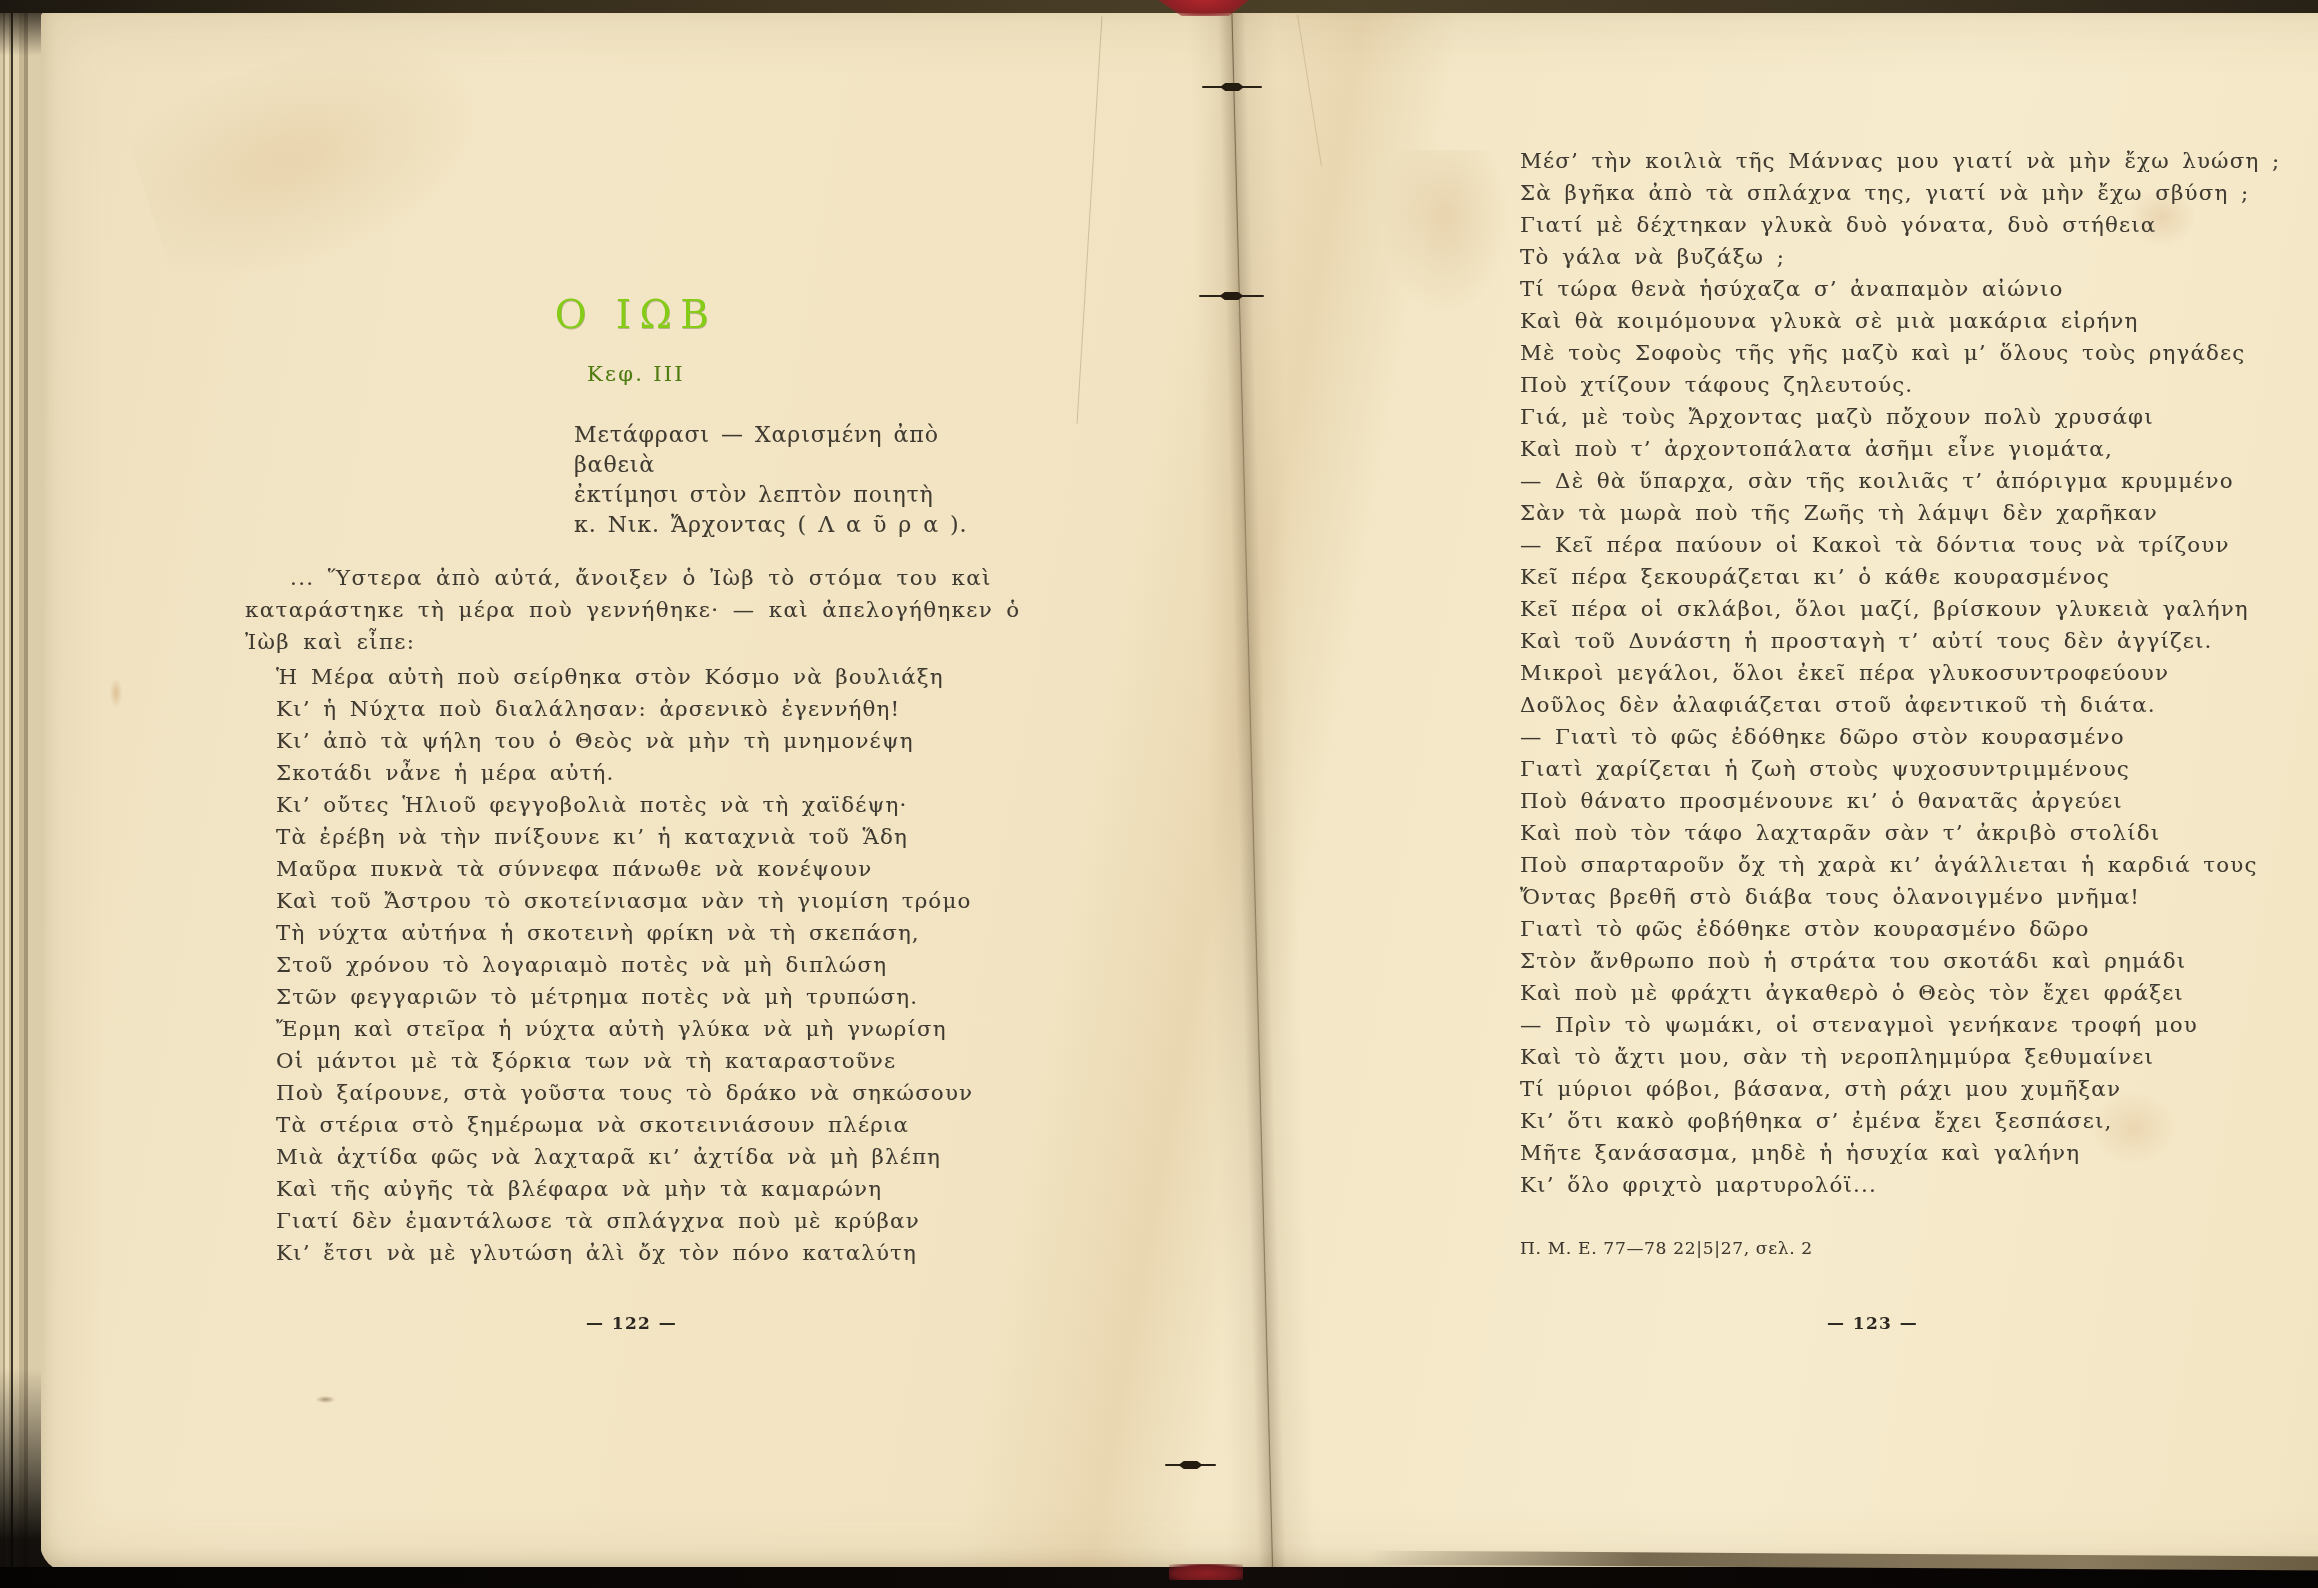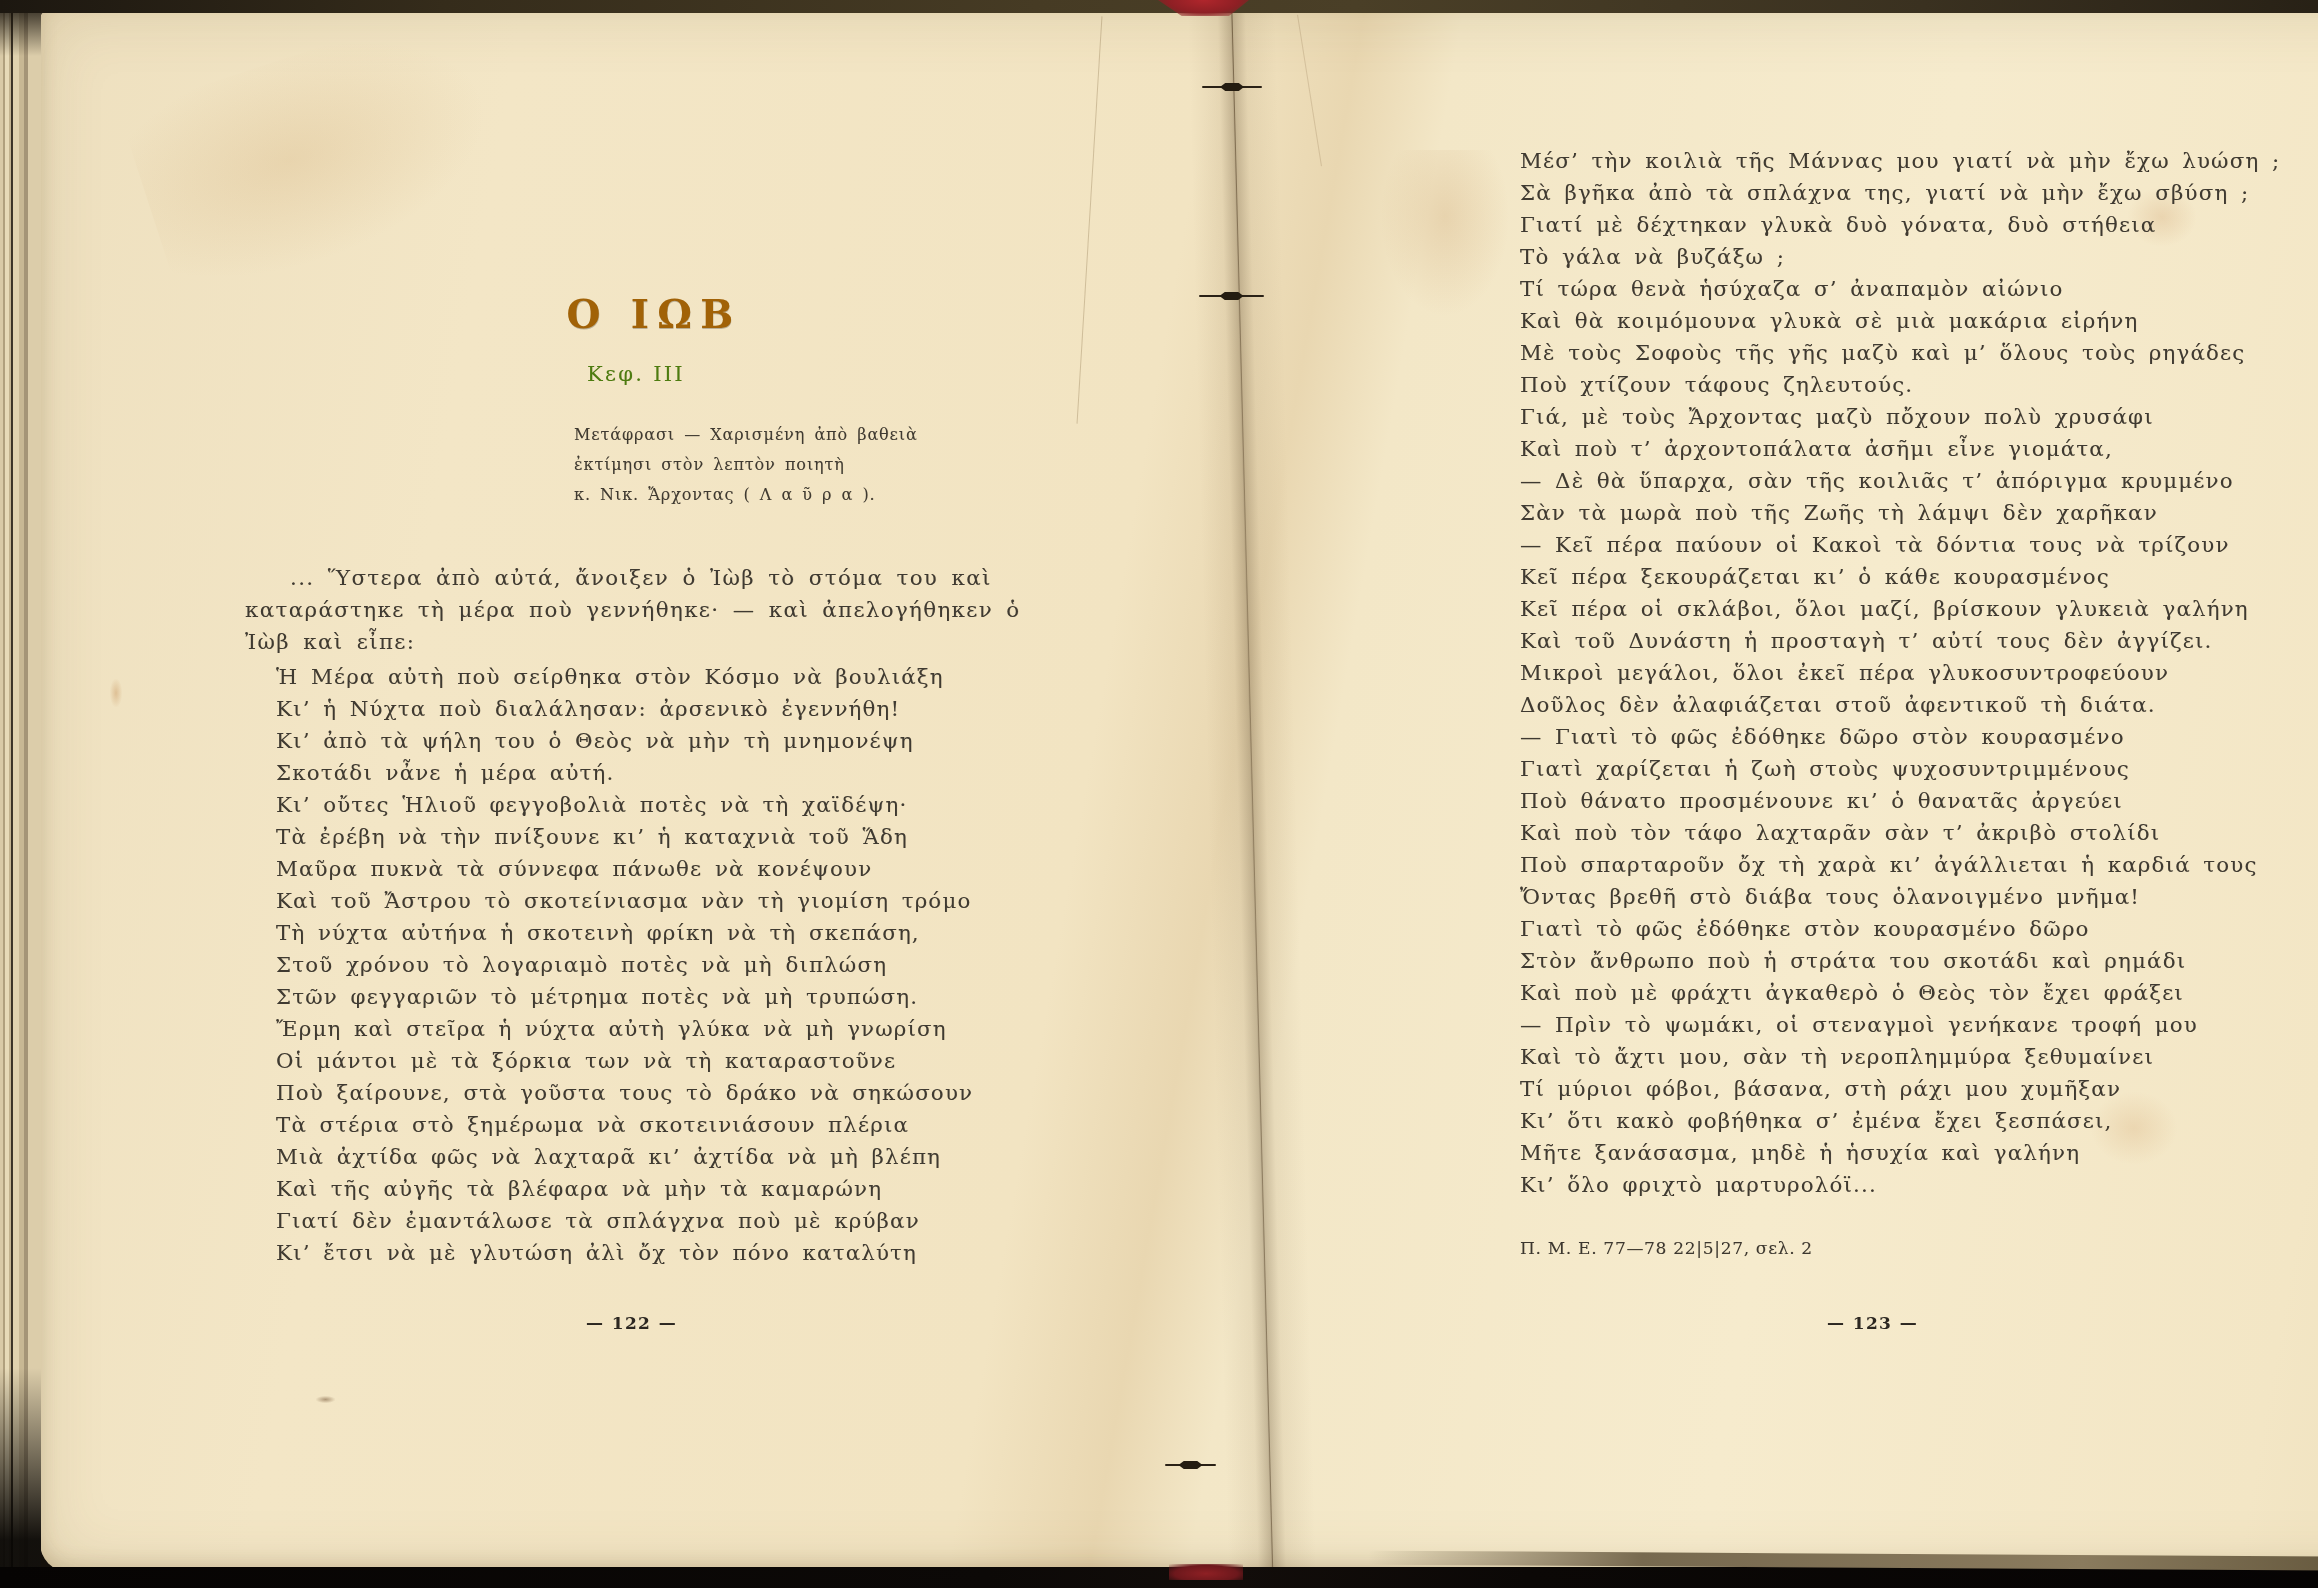--- a/index.html
+++ b/index.html
@@ -67,31 +67,31 @@
   .stain{position:absolute;z-index:2;pointer-events:none;}
 
   
   .page{position:absolute;top:11px;height:1561px;z-index:3;color:#3f3a31;}
   .page-left{left:40px;width:1192px;}
   .page-right{left:1232px;width:1217px;}
 
   .ink{color:#3f3a31;text-shadow:0.3px 0.4px 0 rgba(80,66,45,.22);}
 
   .title{
-    position:absolute;left:18px;top:284px;width:1192px;text-align:center;
-    font-size:39px;line-height:1;font-weight:700;letter-spacing:8.3px;color:#a16207;
+    position:absolute;left:0;top:284px;width:1192px;text-align:center;
+    font-size:39px;line-height:1;font-weight:400;letter-spacing:8.3px;color:#84cc16;
     text-shadow:0.4px 0.5px 0 rgba(60,50,35,.3);
   }
   .chapter{
     position:absolute;left:0;top:353px;width:1192px;text-align:center;
     font-size:21px;line-height:1;letter-spacing:2.3px;color:#4d7c0f;
   }
   .dedication{
     position:absolute;left:534px;top:409px;width:454px;
-    font-size:16px;line-height:30px;letter-spacing:0.9px;word-spacing:3.2px;
+    font-size:22px;line-height:30px;letter-spacing:0.9px;word-spacing:3.2px;
   }
   .intro{
     position:absolute;left:205px;top:551px;width:872px;
     font-size:21.3px;line-height:32px;letter-spacing:1.4px;word-spacing:5.1px;
   }
   .intro .line:first-child{padding-left:45px;}
   .poem{font-size:21.3px;line-height:32px;letter-spacing:1.2px;word-spacing:4.6px;white-space:nowrap;}
   .poem-left{position:absolute;left:236px;top:650px;width:918px;}
   .poem-right{position:absolute;left:288px;top:134px;width:923px;}
   .pagenum{

